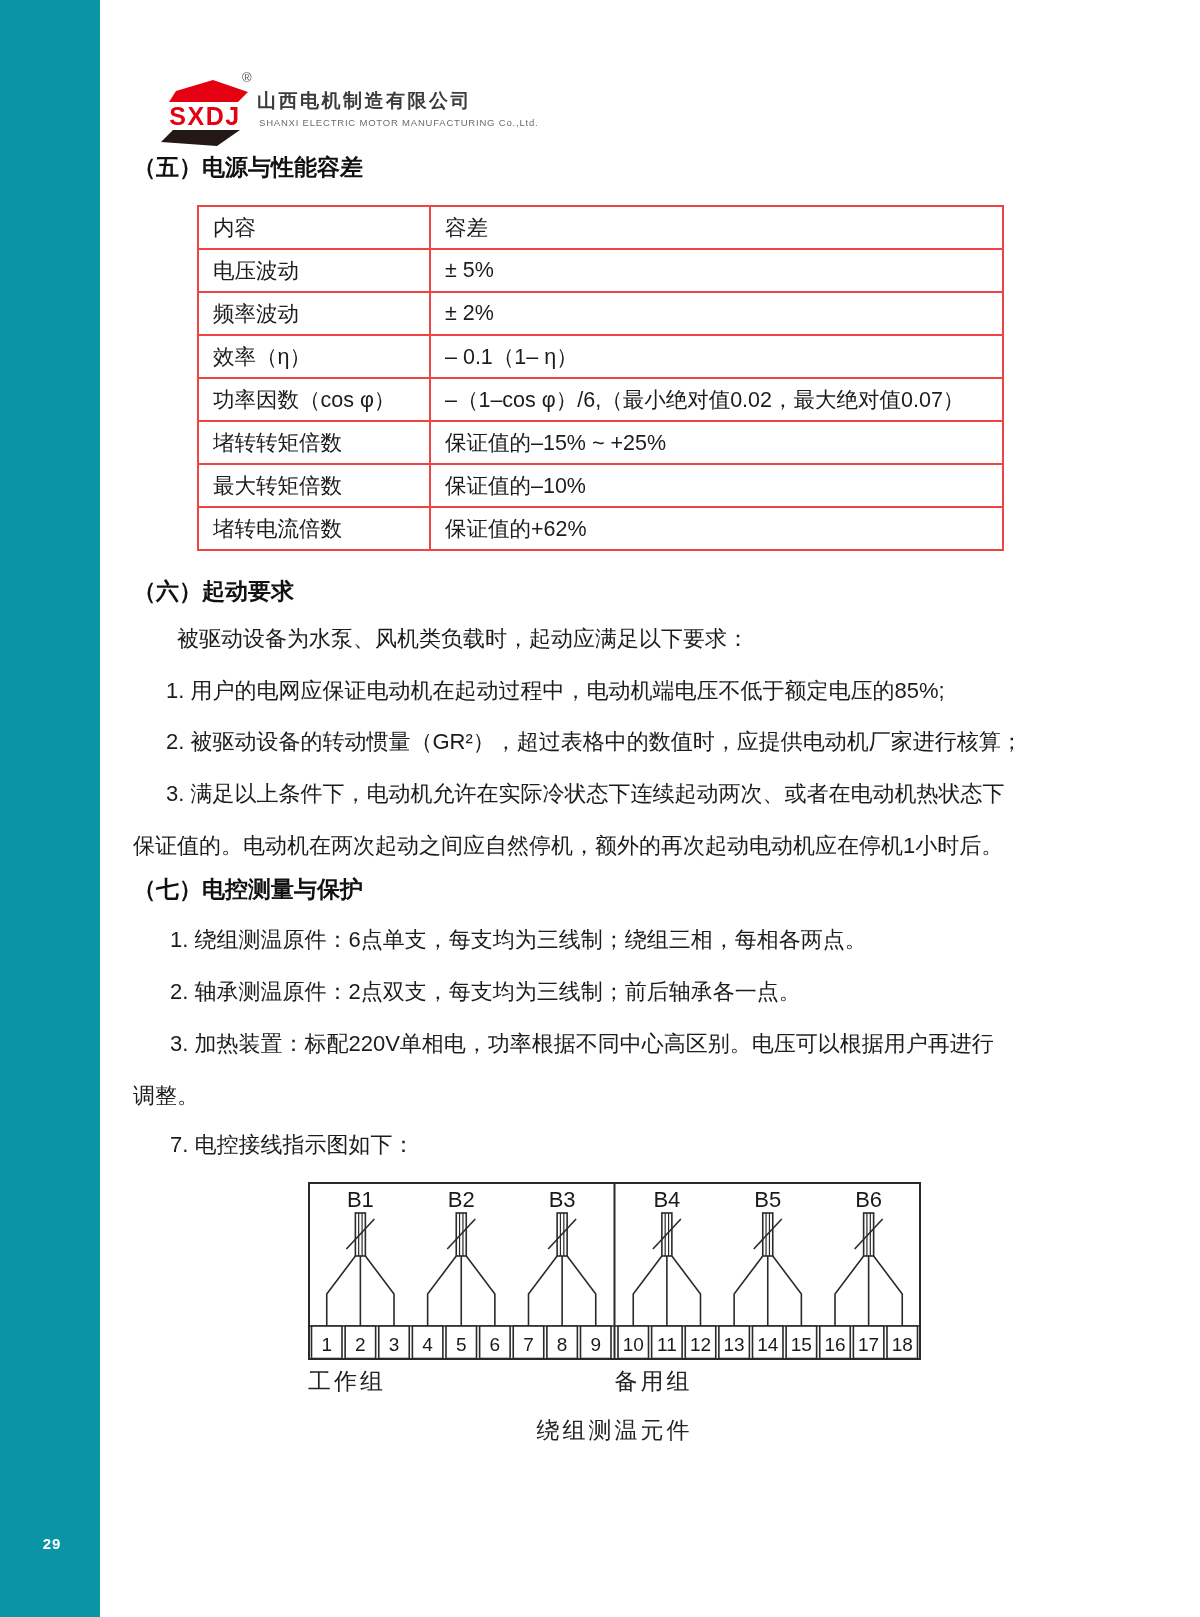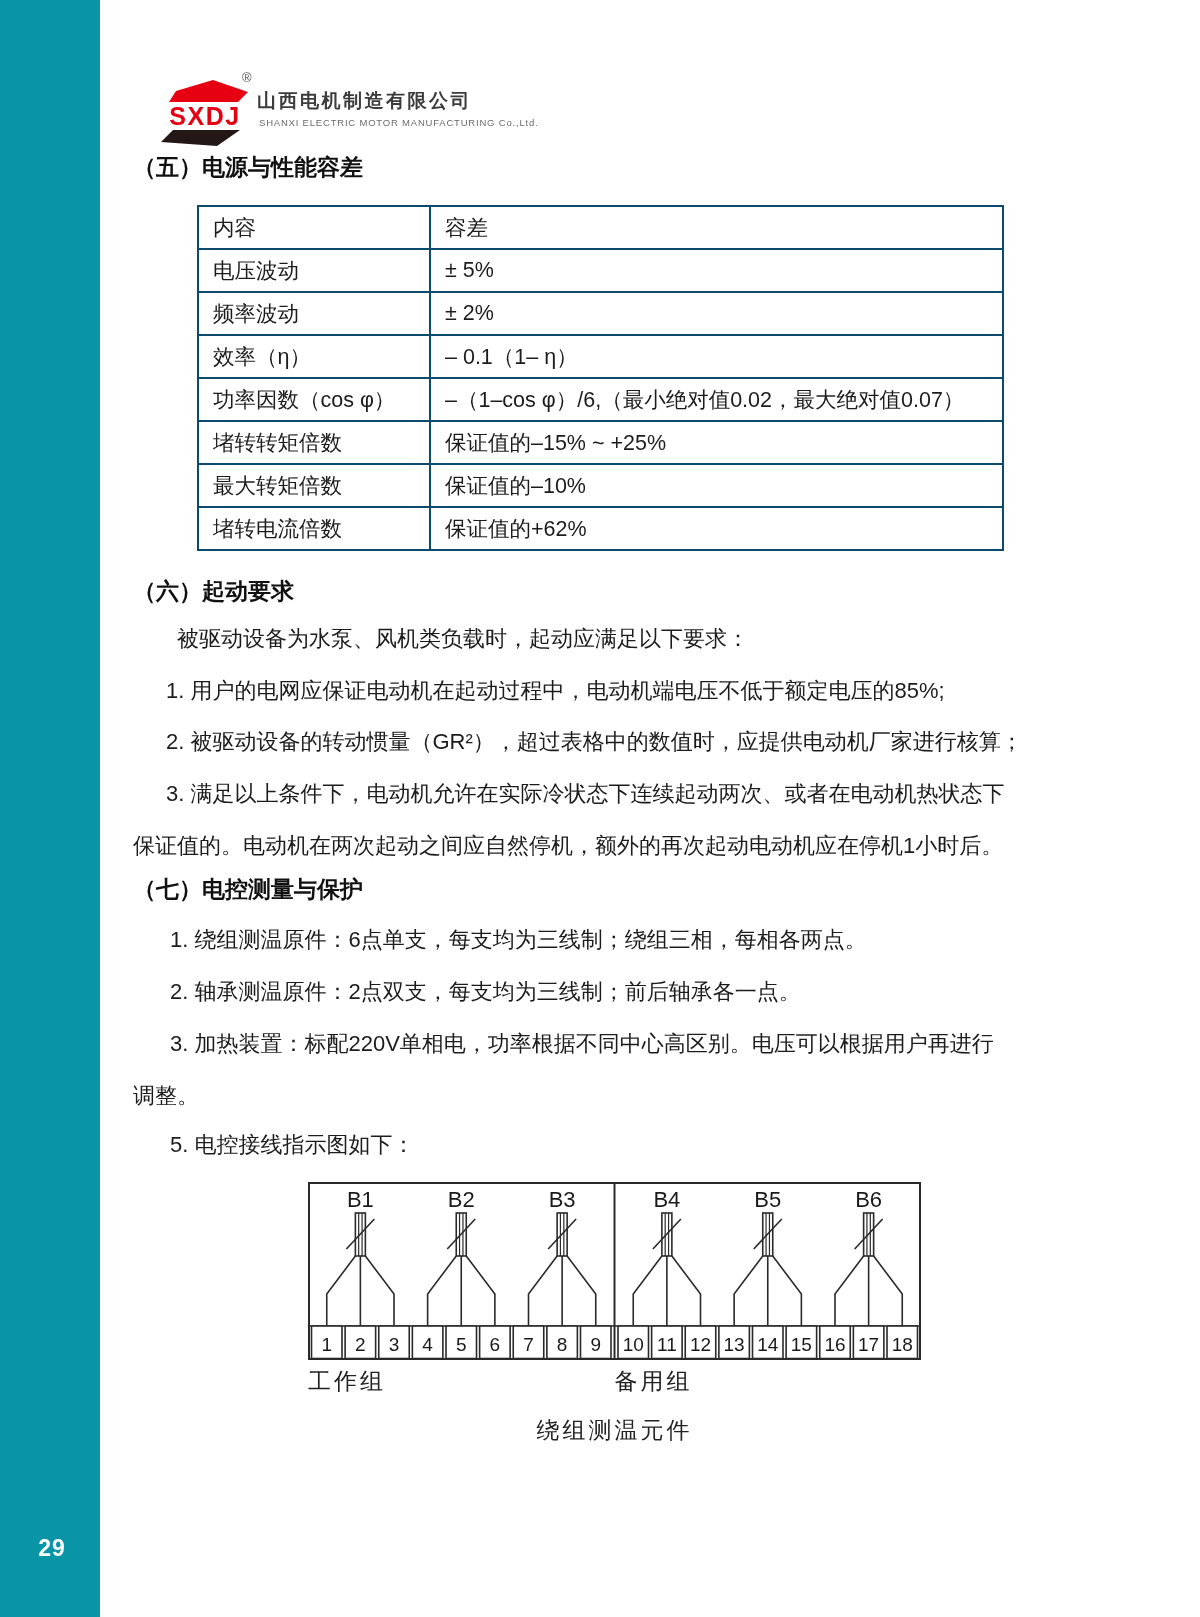--- a/index.html
+++ b/index.html
@@ -3,21 +3,21 @@
 <meta charset="utf-8">
 <style>
   html,body{margin:0;padding:0;background:#e8e8e8;}
   .page{
     position:relative;width:1200px;height:1617px;background:#ffffff;overflow:hidden;
     font-family:"Liberation Sans","DejaVu Sans",sans-serif;color:#1c1c1c;margin:0 auto;
   }
   .accent-bar{position:absolute;left:0;top:0;width:100px;height:1617px;}
   .page-num{
     position:absolute;left:0;top:1535px;width:104px;text-align:center;
-    color:#ffffff;font-weight:bold;font-size:23px;letter-spacing:1px;
+    color:#ffffff;font-weight:bold;font-size:15px;letter-spacing:1px;
   }
   
   .header{position:absolute;left:160px;top:70px;height:80px;}
   .logo-mark{position:absolute;left:0;top:6px;}
   .reg-mark{position:absolute;left:82px;top:0;font-size:13px;color:#555;}
   .company-cn{
     position:absolute;left:97px;top:18px;font-size:19px;font-weight:600;color:#3c3c3c;
     letter-spacing:2.5px;white-space:nowrap;
   }
   .company-en{
@@ -26,21 +26,21 @@
   }
   
   .line{position:absolute;font-size:22px;white-space:nowrap;line-height:1.25;}
   .h2{font-weight:bold;font-size:23px;color:#111;}
   
   .tol-table{
     position:absolute;left:197px;top:205px;width:807px;
     border-collapse:collapse;table-layout:fixed;font-size:21.5px;color:#1c1c1c;
   }
   .tol-table td{
-    border:2px solid #0c4a6e;height:41px;padding:0 0 0 14px;vertical-align:middle;
+    border:2px solid #ef4444;height:41px;padding:0 0 0 14px;vertical-align:middle;
     white-space:nowrap;overflow:hidden;
   }
   .tol-table td.c1{width:216px;}
   
   .diagram{position:absolute;left:308px;top:1182px;width:613px;}
   .diagram svg{display:block;}
   .diagram-groups{display:flex;margin-top:6px;font-size:23px;color:#222;}
   .diagram-groups span{width:50%;text-align:left;letter-spacing:3px;}
   .diagram-caption{margin-top:18px;text-align:center;font-size:23px;letter-spacing:3px;color:#222;}
 </style>
@@ -107,21 +107,21 @@
   <div class="line" style="left:166px;top:677px;">1. 用户的电网应保证电动机在起动过程中，电动机端电压不低于额定电压的85%;</div>
   <div class="line" style="left:166px;top:728px;">2. 被驱动设备的转动惯量（GR²），超过表格中的数值时，应提供电动机厂家进行核算；</div>
   <div class="line" style="left:166px;top:780px;">3. 满足以上条件下，电动机允许在实际冷状态下连续起动两次、或者在电动机热状态下</div>
   <div class="line" style="left:133px;top:832px;">保证值的。电动机在两次起动之间应自然停机，额外的再次起动电动机应在停机1小时后。</div>
 
   <div class="line h2" style="left:133px;top:875px;">（七）电控测量与保护</div>
   <div class="line" style="left:170px;top:926px;">1. 绕组测温原件：6点单支，每支均为三线制；绕组三相，每相各两点。</div>
   <div class="line" style="left:170px;top:978px;">2. 轴承测温原件：2点双支，每支均为三线制；前后轴承各一点。</div>
   <div class="line" style="left:170px;top:1030px;">3. 加热装置：标配220V单相电，功率根据不同中心高区别。电压可以根据用户再进行</div>
   <div class="line" style="left:133px;top:1082px;">调整。</div>
-  <div class="line" style="left:170px;top:1131px;">5. 电控接线指示图如下：</div>
+  <div class="line" style="left:170px;top:1131px;">7. 电控接线指示图如下：</div>
 
   <div class="diagram">
     <svg id="diagram-svg" width="613" height="178" viewBox="0 0 613 178">
         <rect x="1" y="1" width="611" height="176" fill="none" stroke="#2a2a2a" stroke-width="2"></rect>
         <line x1="306.5" y1="1" x2="306.5" y2="177" stroke="#2a2a2a" stroke-width="2"></line>
         <line x1="1" y1="144" x2="612" y2="144" stroke="#2a2a2a" stroke-width="1.6"></line>
         <rect x="3.5" y="144" width="30.5" height="32.5" fill="#fff" stroke="#2a2a2a" stroke-width="1.6"></rect>
         <text x="18.75" y="169" text-anchor="middle" font-size="19" fill="#1a1a1a">1</text>
         <rect x="37.125" y="144" width="30.5" height="32.5" fill="#fff" stroke="#2a2a2a" stroke-width="1.6"></rect>
         <text x="52.375" y="169" text-anchor="middle" font-size="19" fill="#1a1a1a">2</text>

